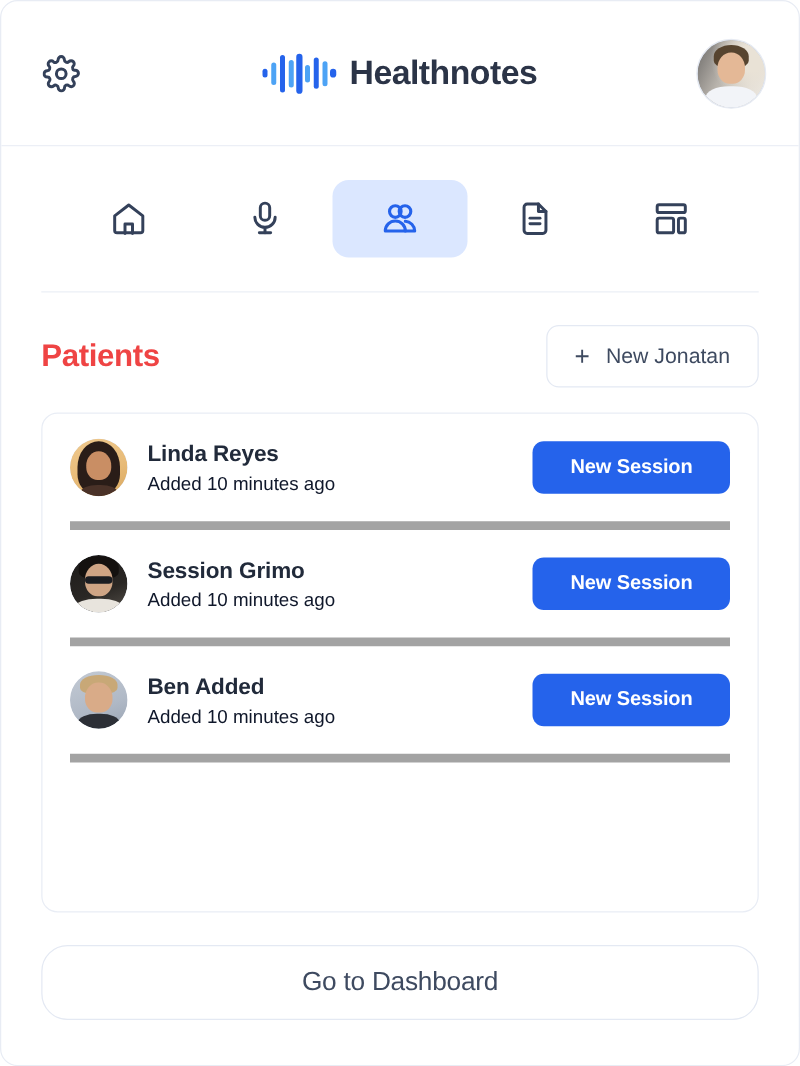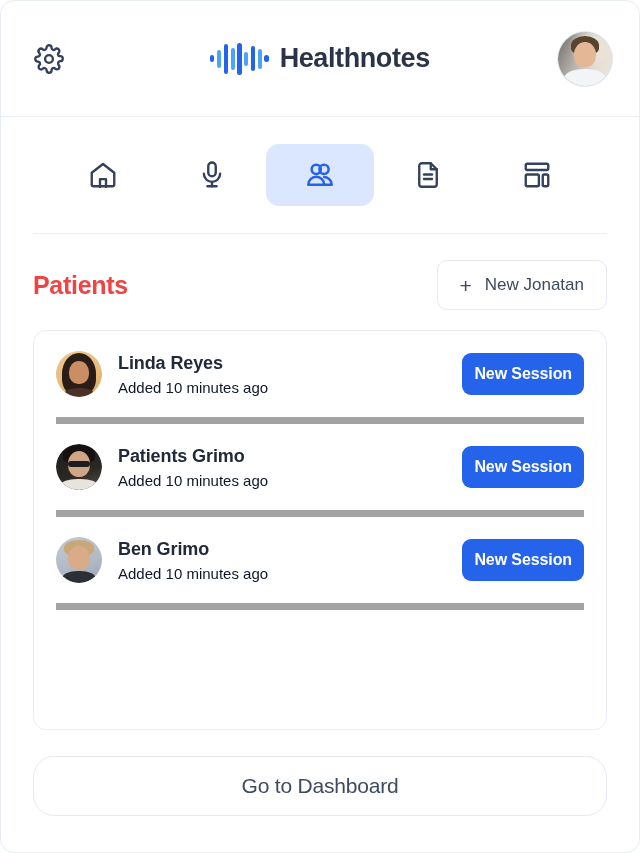--- a/index.html
+++ b/index.html
@@ -243,21 +243,21 @@
     letter-spacing: -0.1px;
   }
   .p-meta {
     font-size: 15px;
     color: #0f172a;
   }
 
   .new-session-btn {
     margin-left: auto;
     height: 42px;
-    padding: 0 12px;
+    padding: 0 30px;
     border: none;
     border-radius: 9px;
     background: #2563eb;
     color: #ffffff;
     font-size: 16px;
     font-weight: bold;
     cursor: pointer;
     font-family: "Liberation Sans", sans-serif;
     letter-spacing: -0.1px;
   }
@@ -409,37 +409,37 @@
       <span class="p-avatar">
         <span class="ph av-jonatan">
           <span class="bg"></span>
             <span class="hair"></span>
           <span class="head"></span>
             <span class="glass"></span>
             <span class="body"></span>
         </span>
       </span>
       <span class="p-info">
-        <span class="p-name">Patients Grimo</span>
+        <span class="p-name">Session Grimo</span>
         <span class="p-meta">Added 10 minutes ago</span>
       </span>
       <button class="new-session-btn">New Session</button>
     </div>
 
     <div class="patient-row">
       <span class="p-avatar">
         <span class="ph av-ben">
           <span class="bg"></span>
             <span class="hair"></span>
           <span class="head"></span>
             <span class="body"></span>
         </span>
       </span>
       <span class="p-info">
-        <span class="p-name">Ben Grimo</span>
+        <span class="p-name">Ben Added</span>
         <span class="p-meta">Added 10 minutes ago</span>
       </span>
       <button class="new-session-btn">New Session</button>
     </div>
 
   </div>
 
   <button class="dashboard-btn">Go to Dashboard</button>
 
 </div>

